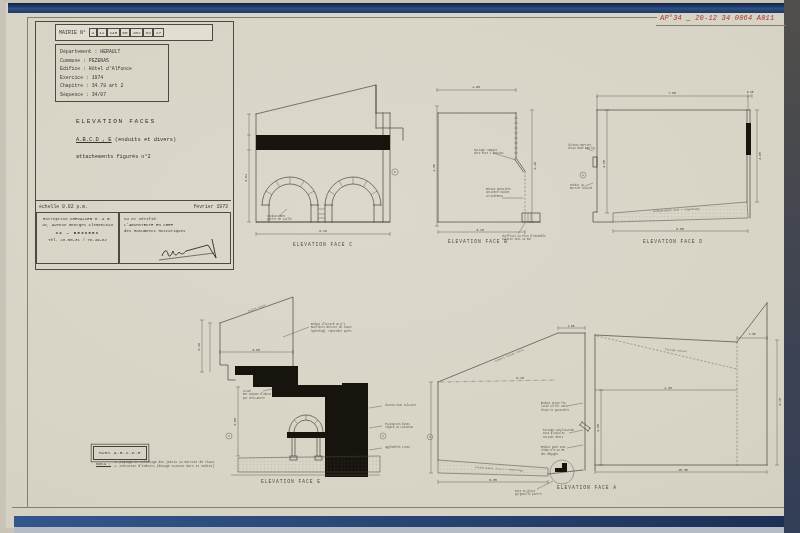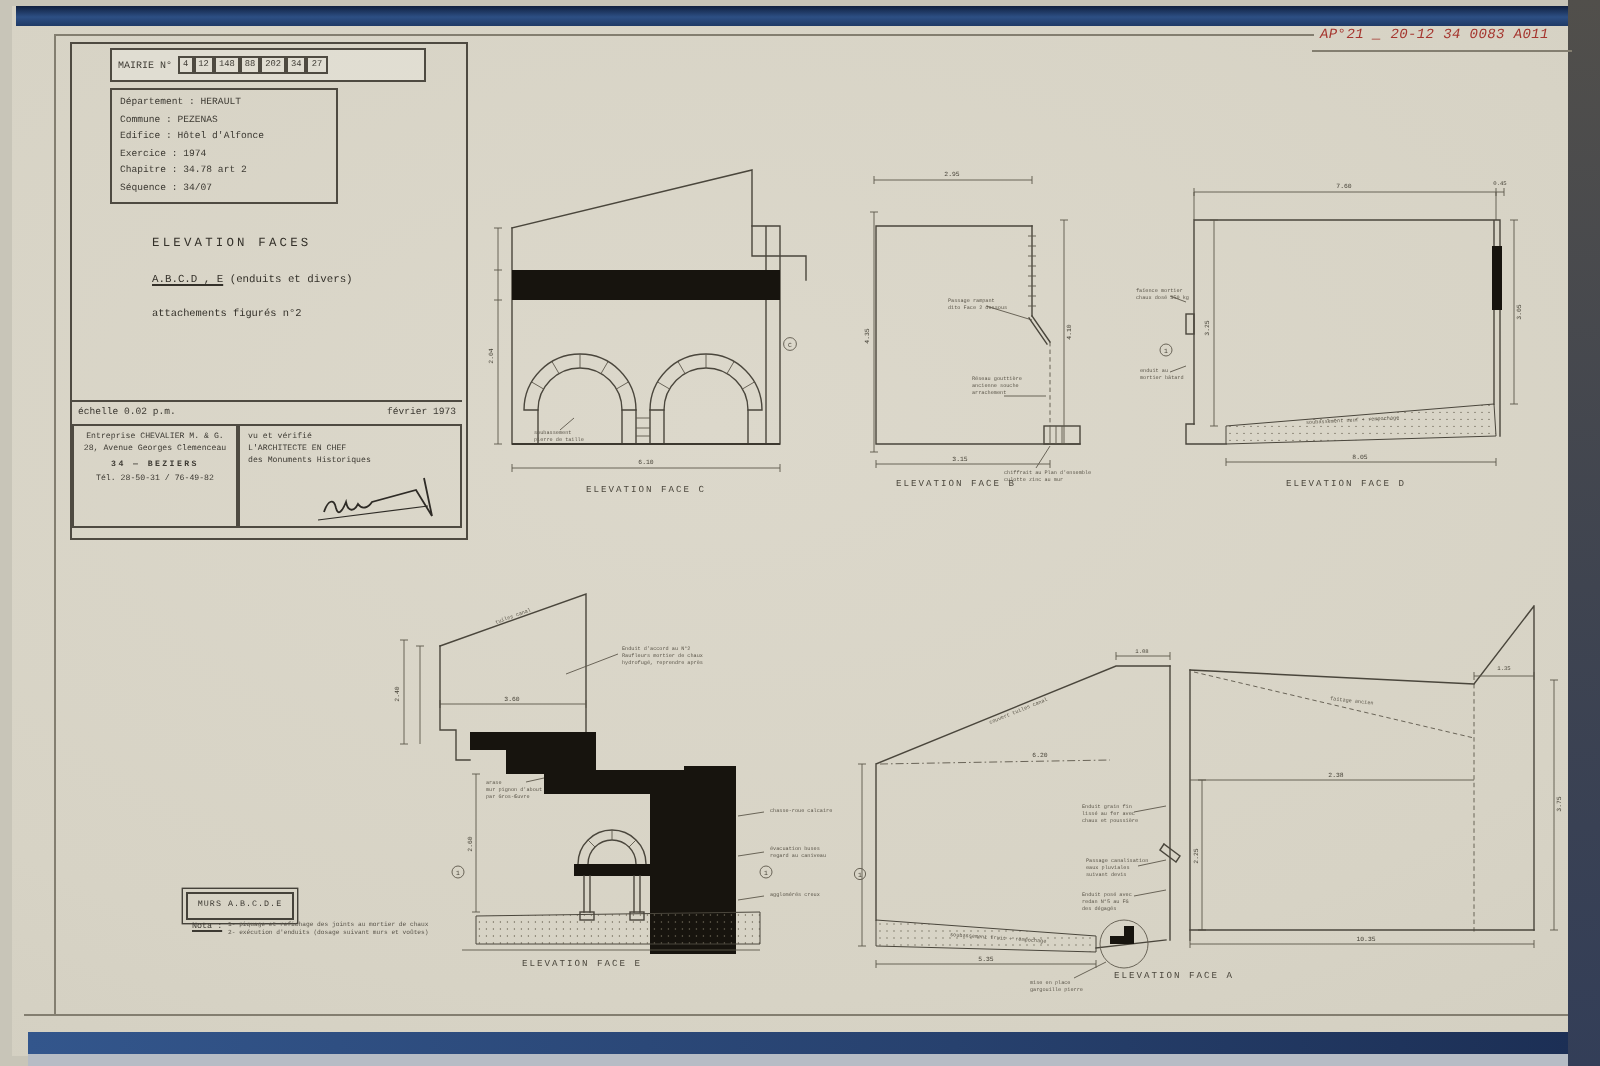--- a/index.html
+++ b/index.html
@@ -84,21 +84,21 @@
   <div class="layer topbar"></div>
   <div class="layer bottombar"></div>
   <div class="layer bottomedge"></div>
   <div class="layer rightstrip"></div>
 
   <div class="hline" style="left:27px; top:17px; width:630px;"></div>
   <div class="hline" style="left:656px; top:25px; width:130px;"></div>
   <div class="vline" style="left:27px; top:17px; height:490px;"></div>
   <div class="hline" style="left:12px; top:507px; width:772px;"></div>
 
-  <div class="layer redref">AP°21 _ 20-12 34 0083 A011</div>
+  <div class="layer redref">AP°34 _ 20-12 34 0064 A011</div>
 
   <div class="layer tb-outer"></div>
 
   <div class="layer tb-header">
     <span class="lbl">MAIRIE N°</span>
     <span class="cells">
       <span class="cell">4</span>
       <span class="cell">12</span>
       <span class="cell">148</span>
       <span class="cell">88</span>

